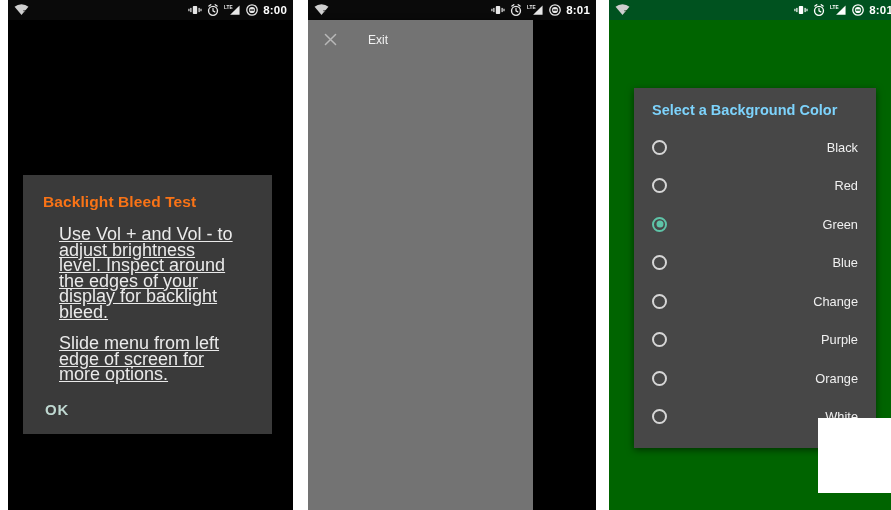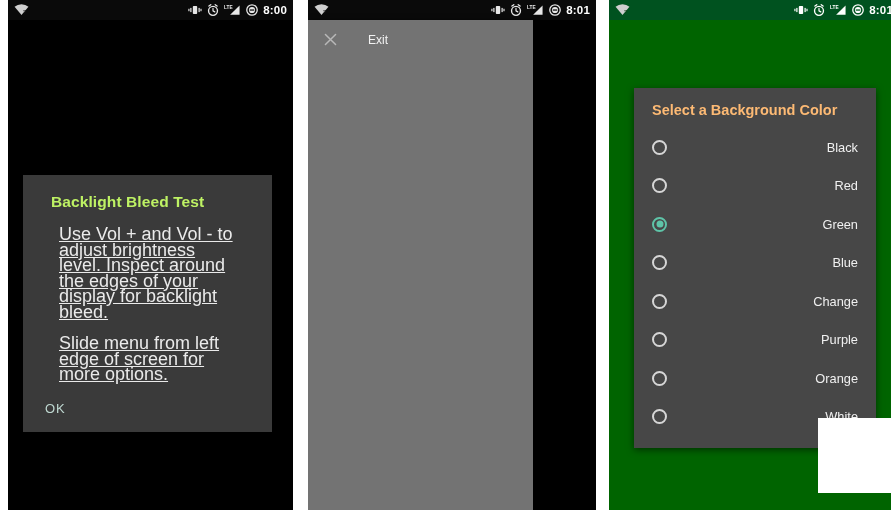--- a/index.html
+++ b/index.html
@@ -69,44 +69,44 @@
     position: absolute;
     left: 15px;
     top: 175px;
     width: 249px;
     background: #3a3a3a;
     padding: 18px 20px 14px 20px;
     box-sizing: border-box;
     box-shadow: 0 2px 6px rgba(0,0,0,0.6);
   }
   #bleed-dialog .dlg-title {
-    color: #bef264;
+    color: #f97316;
     font-size: 15.5px;
     font-weight: bold;
-    margin: 0 0 10px 8px;
+    margin: 0 0 10px 0;
     letter-spacing: 0.1px;
   }
   #bleed-dialog .dlg-body {
     color: #eaeaea;
     font-size: 18px;
     line-height: 15.5px;
     margin: 16px;
     text-decoration: underline;
   }
   #bleed-dialog .dlg-body + .dlg-body { margin-top: 13px; }
   #bleed-dialog .dlg-actions {
     margin-top: 16px;
   }
   #bleed-dialog .dlg-btn {
     background: transparent;
     border: 0;
     color: #bfd8d1;
     font-family: "Liberation Sans", sans-serif;
-    font-size: 13px;
-    font-weight: normal;
+    font-size: 15px;
+    font-weight: bold;
     letter-spacing: 0.8px;
     padding: 2px 2px;
     cursor: pointer;
   }
 
   
   #nav-drawer {
     position: absolute;
     left: 0;
     top: 20px;
@@ -141,21 +141,21 @@
     position: absolute;
     left: 25px;
     top: 88px;
     width: 242px;
     background: #474747;
     padding: 14px 0 12px 0;
     box-sizing: border-box;
     box-shadow: 0 2px 7px rgba(0,0,0,0.5);
   }
   #color-dialog .cd-title {
-    color: #fdba74;
+    color: #7dd3fc;
     font-size: 14.5px;
     font-weight: bold;
     margin: 0 0 10px 0;
     padding: 0 18px;
   }
   .radio-row {
     display: flex;
     align-items: center;
     height: 38.5px;
     padding: 0 18px;

